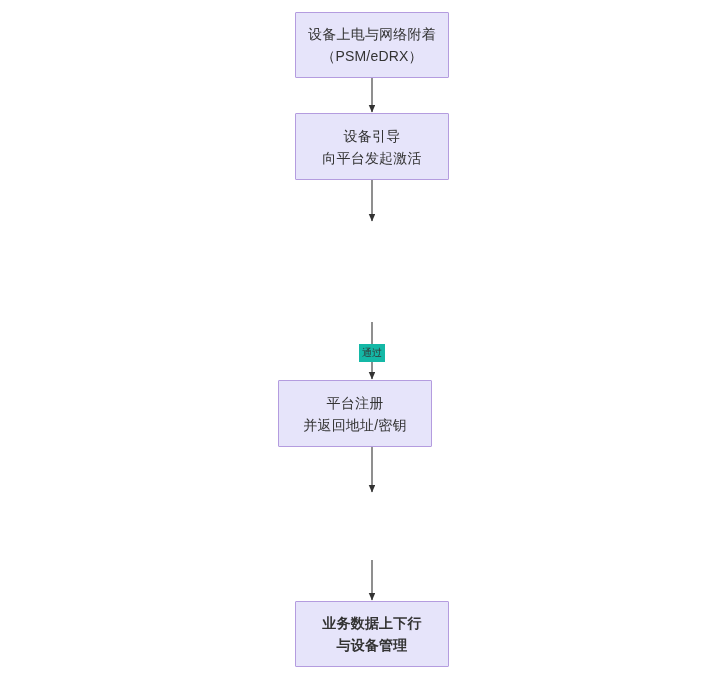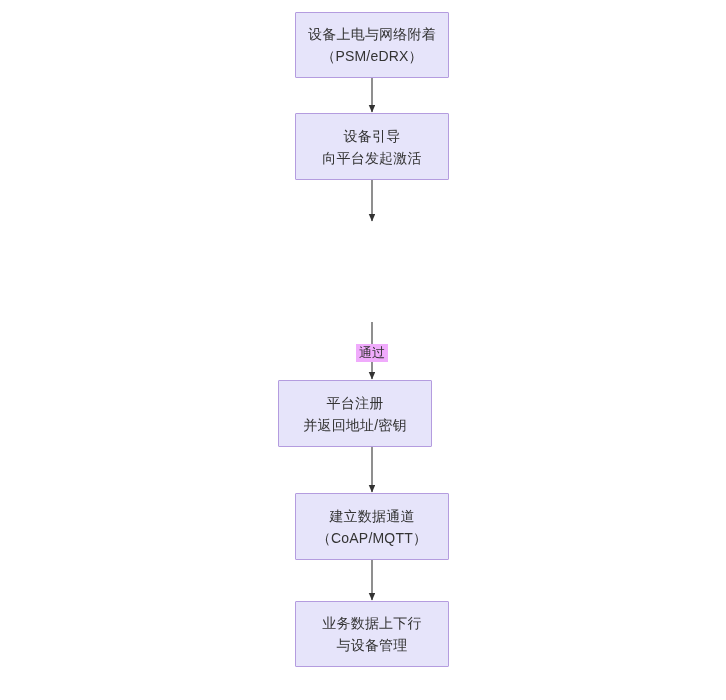--- a/index.html
+++ b/index.html
@@ -70,24 +70,24 @@
   .diamond-text {
     position: relative;
     z-index: 2;
     font-size: 14px;
     line-height: 22px;
     color: #333333;
     white-space: pre-line;
   }
   .edge-label {
     position: absolute;
-    font-size: 13px;
+    font-size: 10px;
     line-height: 16px;
     color: #333333;
-    background: #f0abfc;
+    background: #14b8a6;
     padding: 1px 3px;
     white-space: nowrap;
     transform: translateX(-50%);
   }
 </style>
 </head>
 <body>
 
 <div id="flow-canvas">
 
@@ -115,25 +115,21 @@
     <span class="node-label">设备引导
 向平台发起激活</span>
   </div>
 
 
   <div class="node node-process" style="left: 278px; top: 380px; width: 154px; height: 67px;">
     <span class="node-label">平台注册
 并返回地址/密钥</span>
   </div>
 
-  <div class="node node-process" style="left: 295px; top: 493px; width: 154px; height: 67px;">
-    <span class="node-label">建立数据通道
-（CoAP/MQTT）</span>
-  </div>
 
-  <div class="node node-process" style="left: 295px; top: 601px; width: 154px; height: 66px;">
+  <div class="node node-process" style="left: 295px; top: 601px; width: 154px; height: 66px; font-weight: bold;">
     <span class="node-label">业务数据上下行
 与设备管理</span>
   </div>
 
   <div class="edge-label" style="left: 372px; top: 344px;">通过</div>
 
 </div>
 
 </body></html>

